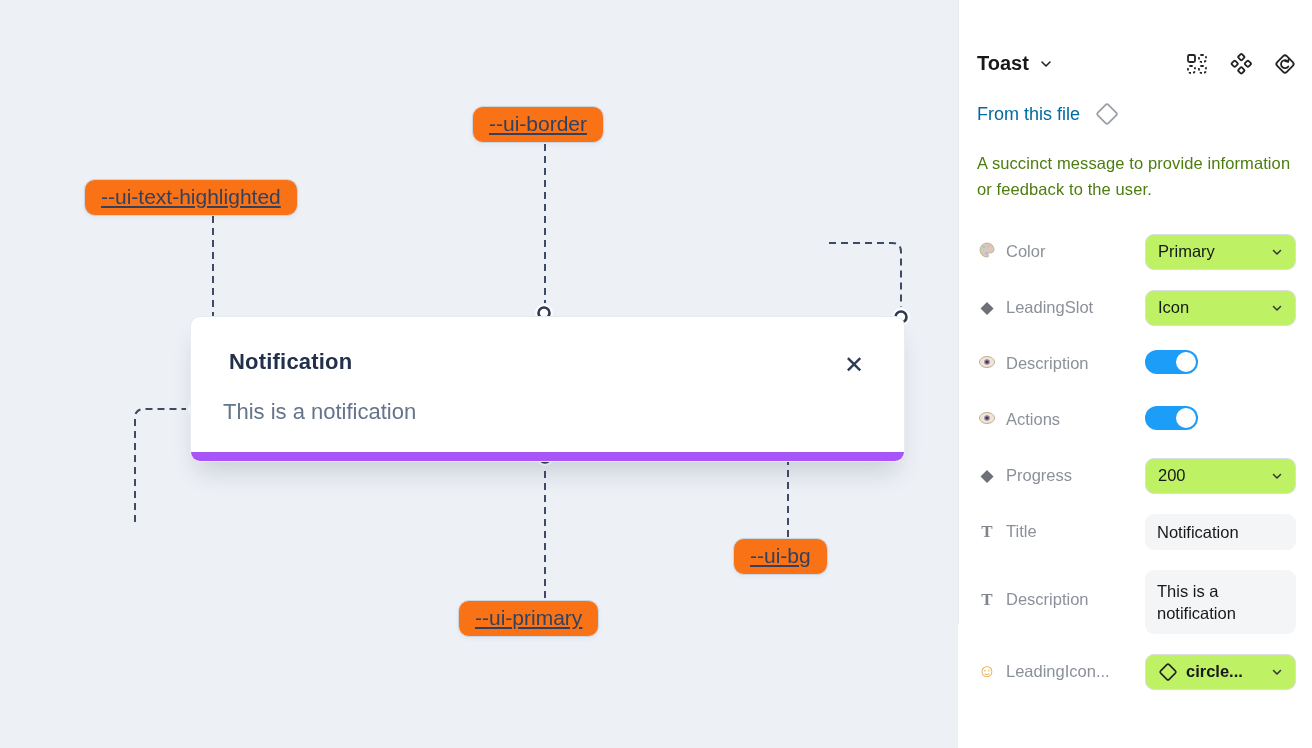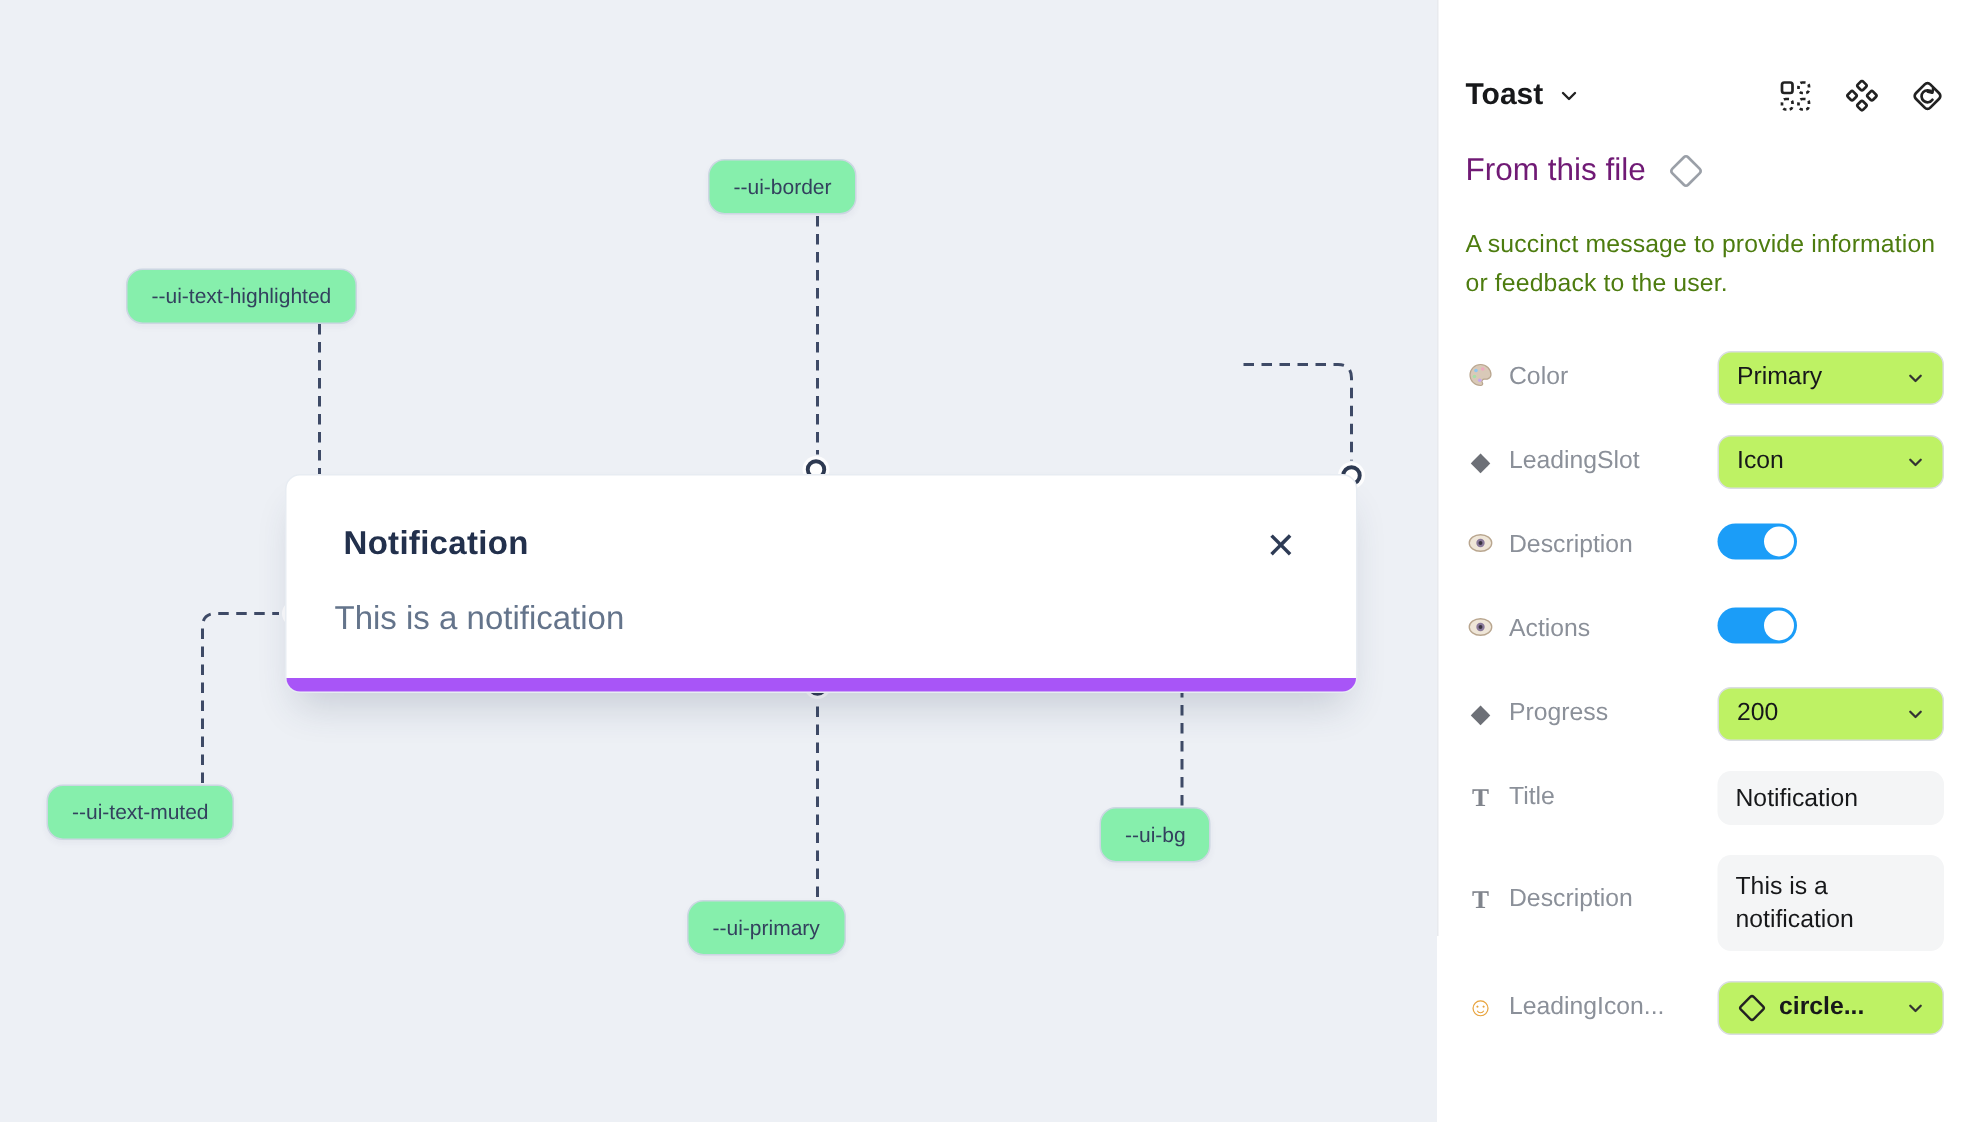--- a/index.html
+++ b/index.html
@@ -46,26 +46,27 @@
   .toast-progress {
     position:absolute; left:0; right:0; bottom:0;
     height:9px; background:#a855f7;
     border-radius:0 0 9px 9px;
   }
 
   .var-pill {
     position:absolute;
     height:37px; line-height:34px;
     padding:0 16px;
-    background:#86efac;
+    background:#f97316;
     border:1.5px solid #ccd6e2;
     border-radius:11px;
-    font-size:14px; color:#33415e;
+    font-size:21px; color:#33415e;
     white-space:nowrap;
     box-shadow:0 2px 4px rgba(50,65,95,.05);
+    text-decoration:underline;
   }
   .pill-text-highlighted { left:84px;  top:179px; }
   .pill-border           { left:472px; top:106px; }
   .pill-radius           { left:684px; top:225px; }
   .pill-text-muted       { left:31px;  top:523px; }
   .pill-primary          { left:458px; top:600px; }
   .pill-bg               { left:733px; top:538px; }
 
   
   .panel {
@@ -75,21 +76,21 @@
     padding:52px 16px 0 18px;
     flex:0 0 354px;
   }
   .panel-header { display:flex; align-items:center; }
   .panel-title { font-size:20px; font-weight:700; color:#17181a; }
   .panel-title-chevron { margin-left:10px; display:flex; }
   .panel-header-icons { margin-left:auto; display:flex; gap:22px; align-items:center; }
   .hdr-icon { width:22px; height:22px; display:flex; cursor:pointer; }
 
   .source-row { display:flex; align-items:center; margin-top:26px; }
-  .source-label { font-size:21px; color:#701a75; }
+  .source-label { font-size:18px; color:#0369a1; }
   .source-diamond { margin-left:14px; display:flex; }
 
   .panel-desc {
     margin-top:24px;
     font-size:16.5px; line-height:1.57; color:#4d7c0f;
     letter-spacing:.1px;
   }
 
   .props { margin-top:31px; }
   .prop-row {
@@ -189,21 +190,20 @@
 
   <div class="toast-card">
     <div class="toast-title">Notification</div>
     <div class="toast-desc">This is a notification</div>
     <div class="toast-close">✕</div>
     <div class="toast-progress"></div>
   </div>
 
   <div class="var-pill pill-text-highlighted">--ui-text-highlighted</div>
   <div class="var-pill pill-border">--ui-border</div>
-  <div class="var-pill pill-text-muted">--ui-text-muted</div>
   <div class="var-pill pill-primary">--ui-primary</div>
   <div class="var-pill pill-bg">--ui-bg</div>
 </div>
 
 <div class="panel">
 
   <div class="panel-header">
     <span class="panel-title">Toast</span>
     <span class="panel-title-chevron">
       <svg width="14" height="14" viewBox="0 0 14 14">

